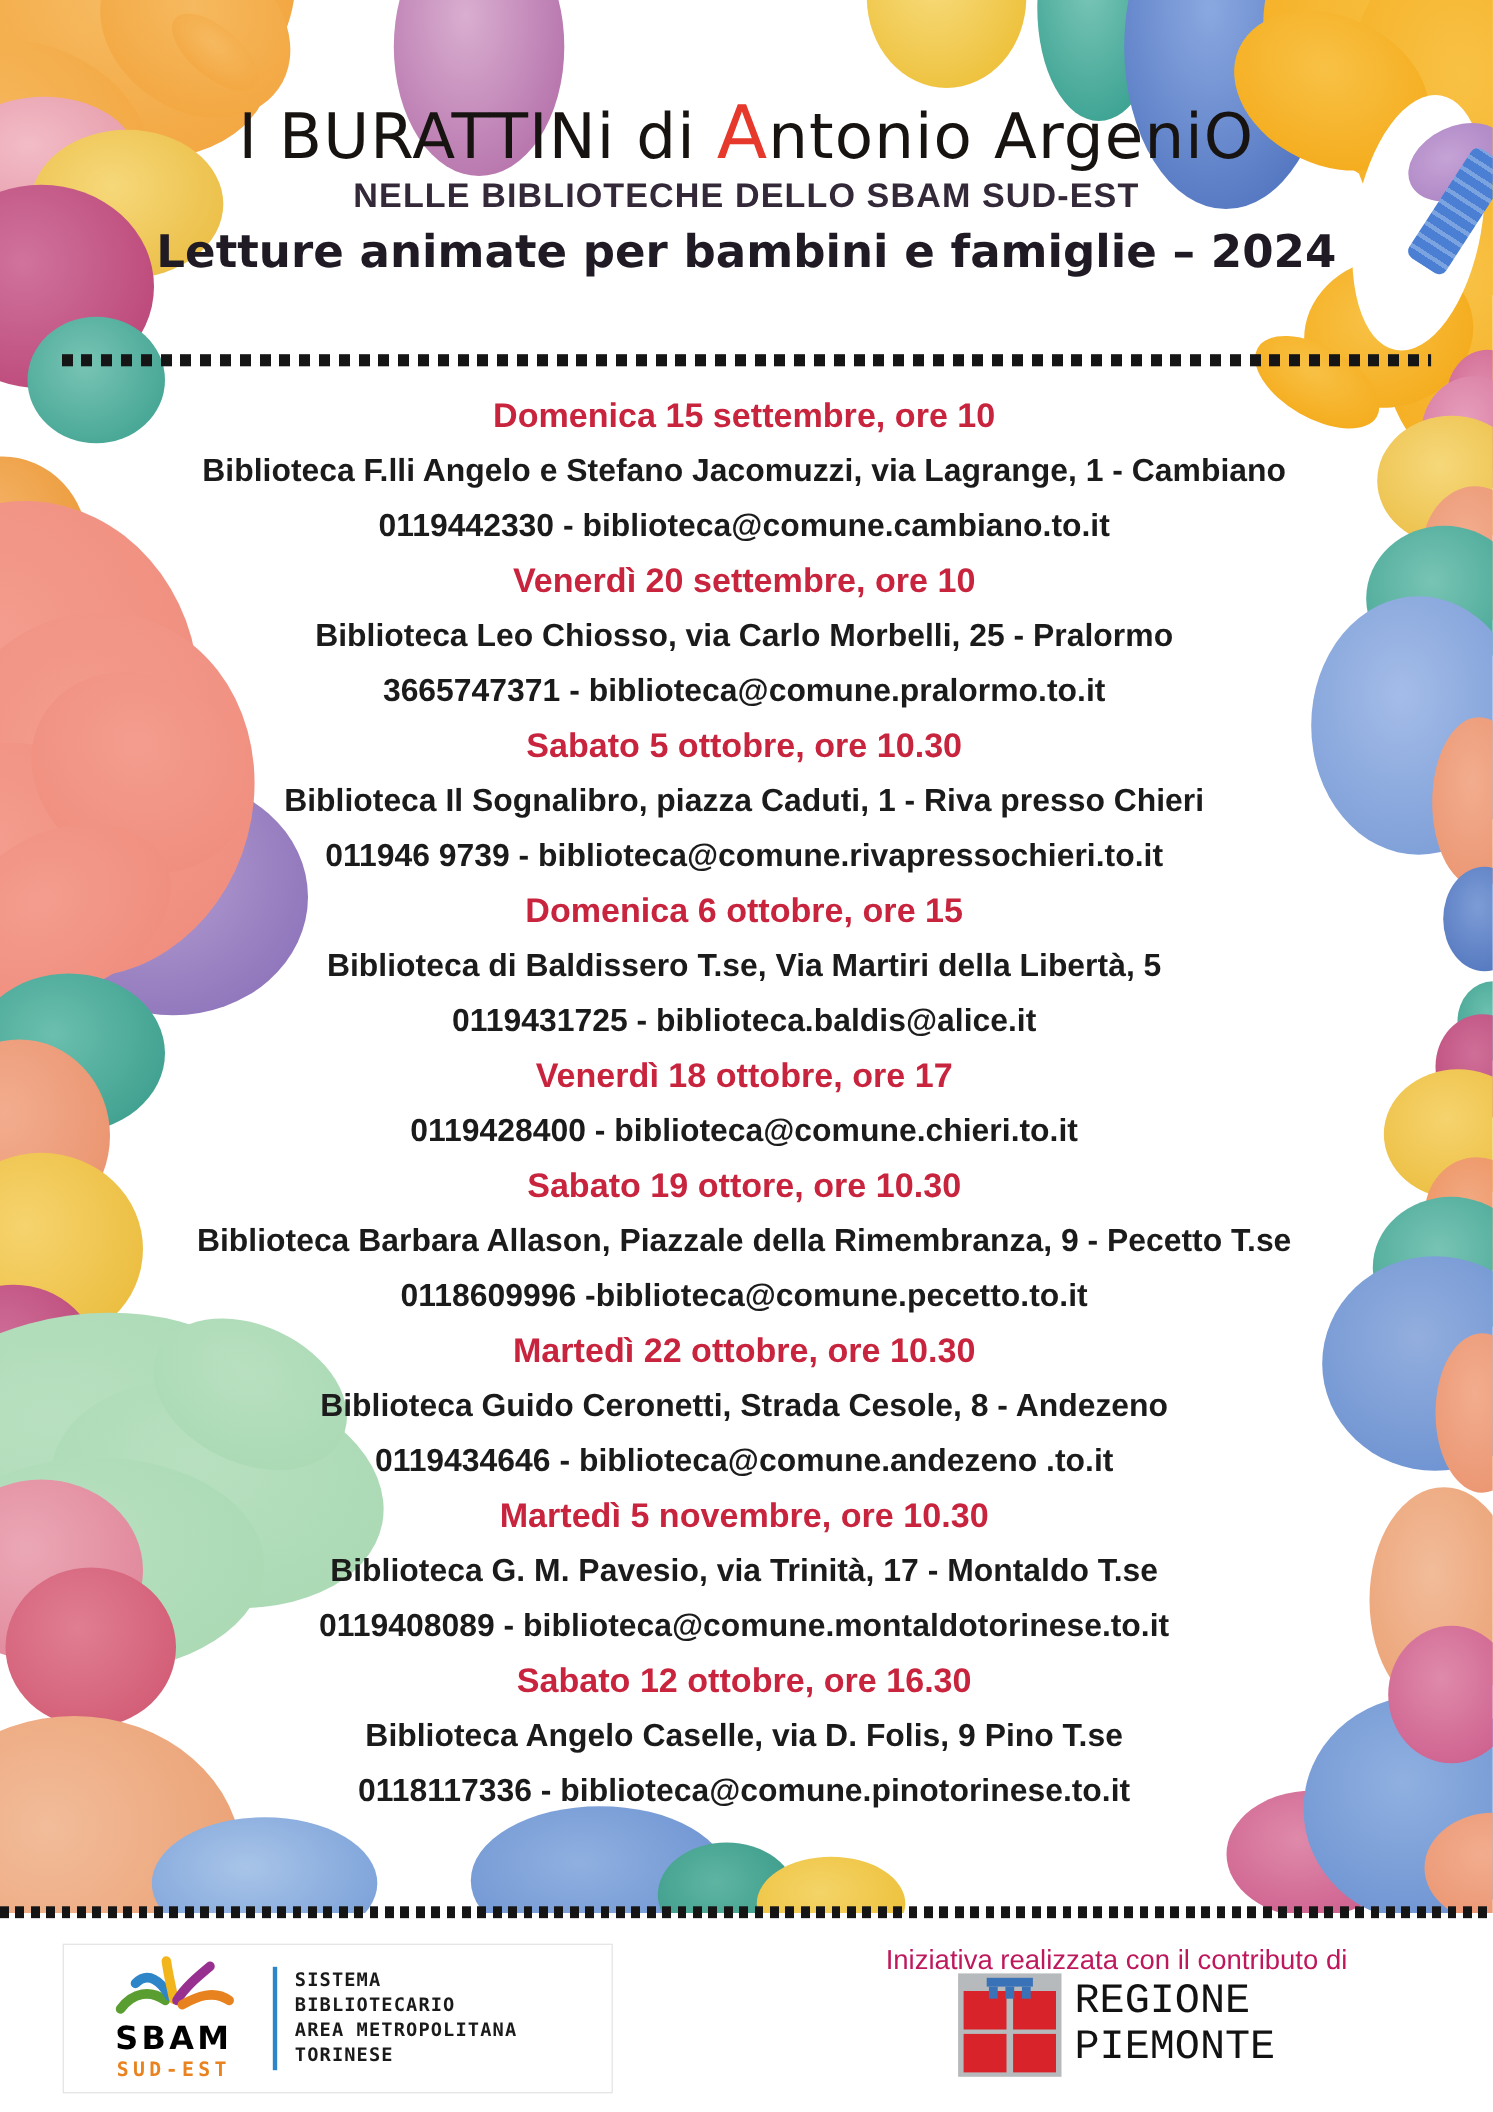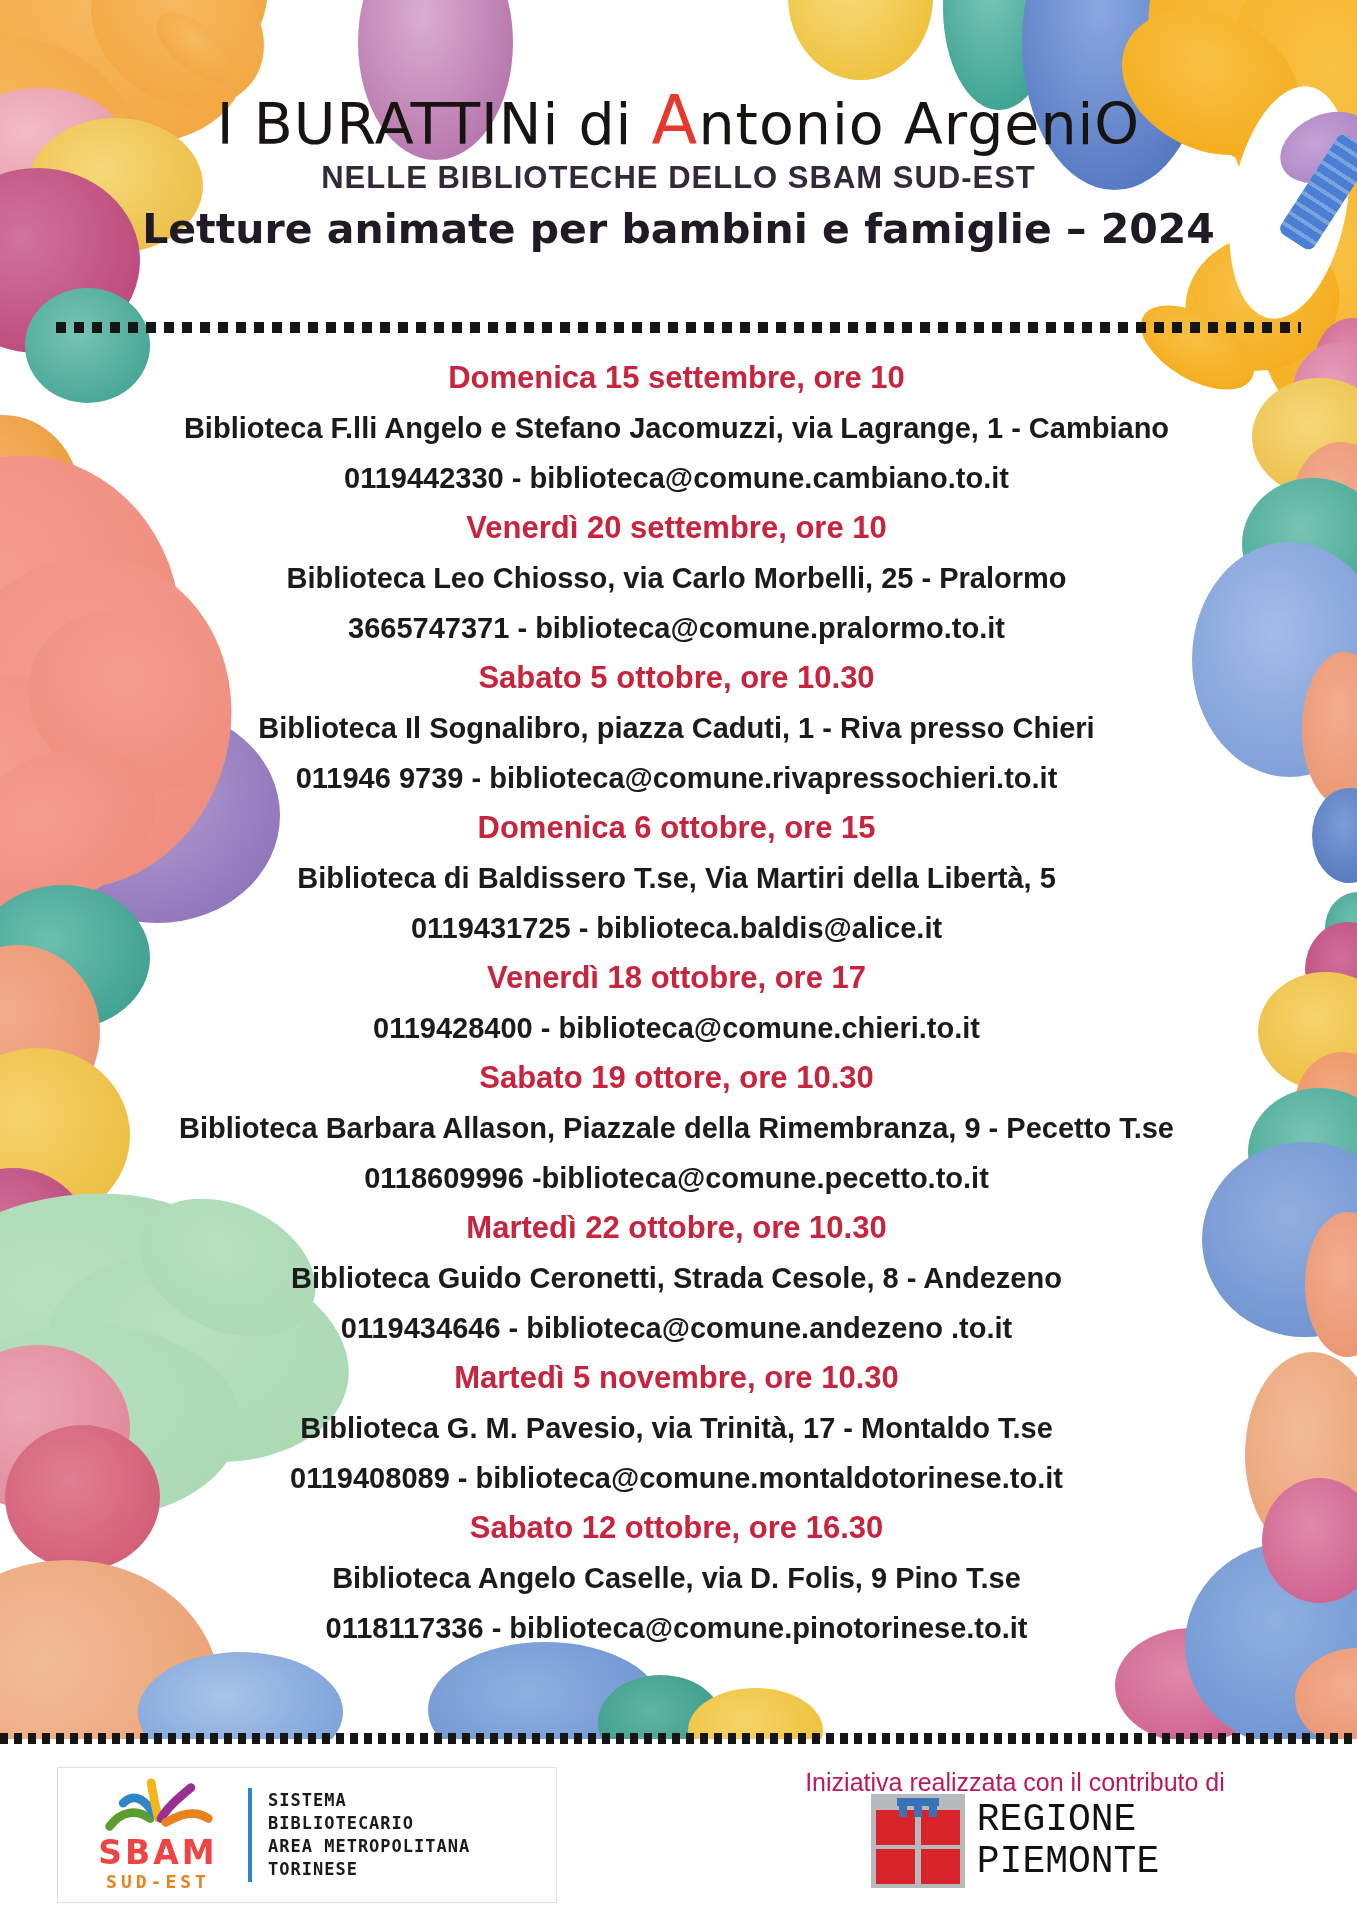--- a/index.html
+++ b/index.html
@@ -47,21 +47,21 @@
     background:repeating-linear-gradient(90deg,#151515 0 8px,transparent 8px 14px);
   }
   
   .footer{position:absolute;left:0;top:1744px;width:1357px;height:176px;background:#fff;z-index:7;}
   .sbam-box{
     position:absolute;left:57px;top:23px;width:500px;height:136px;
     border:1px solid #e0e0e0;background:#fff;box-sizing:border-box;
     display:flex;align-items:center;padding:6px 16px;
   }
   .sbam-left{width:168px;display:flex;flex-direction:column;align-items:center;}
-  .sbam-acronym{font-family:"DejaVu Sans",sans-serif;font-weight:800;font-size:33px;color:#ef4444;letter-spacing:3px;line-height:34px;}
+  .sbam-acronym{font-family:"DejaVu Sans",sans-serif;font-weight:800;font-size:29px;color:#000000;letter-spacing:3px;line-height:34px;}
   .sbam-zone{font-family:"DejaVu Sans Mono",monospace;font-weight:700;font-size:18px;color:#e8831f;letter-spacing:4px;line-height:24px;}
   .sbam-divider{width:4px;height:94px;background:#2e86c8;margin:0 16px 0 6px;}
   .sbam-name{font-family:"DejaVu Sans Mono",monospace;font-weight:700;font-size:17px;color:#1a1a1a;line-height:23px;letter-spacing:1px;text-align:left;}
   .contrib-note{
     position:absolute;left:690px;top:12px;width:650px;text-align:center;
     font-size:25px;color:#be185d;margin-top:12px;
   }
   .region-block{position:absolute;left:690px;top:50px;width:650px;display:flex;justify-content:center;gap:12px;}
   .shield{width:94px;height:94px;background:#b7babc;position:relative;flex:0 0 auto;}
   .shield .sq{position:absolute;width:39px;height:35px;background:#d8232a;}

